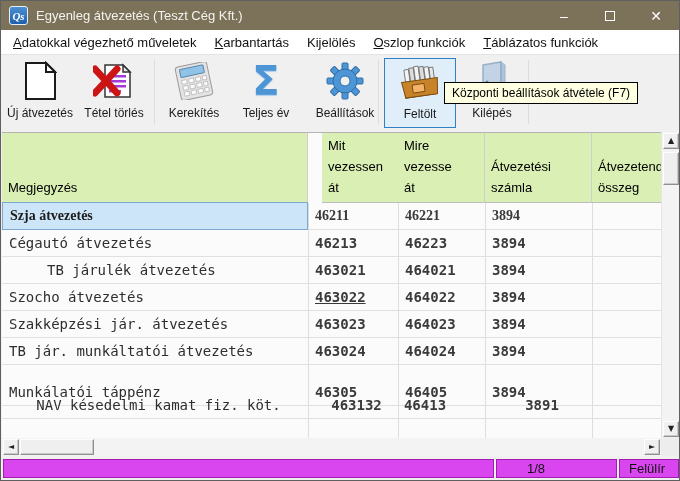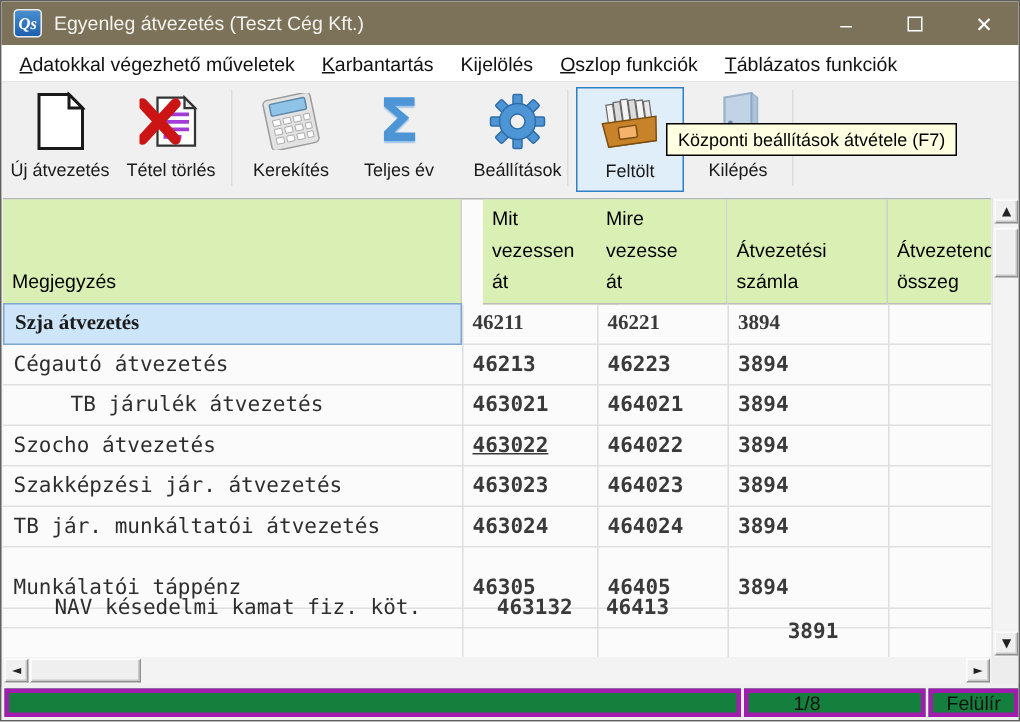--- a/index.html
+++ b/index.html
@@ -116,22 +116,22 @@
     box-shadow:inset -1px -1px 0 #c9c9c9;
   }
   .corner{ position:absolute; left:660px; top:437px; width:18px; height:18px; background:#ededed; }
 
   
   .statusbar{
     position:absolute; left:0; top:457px; width:678px; height:22px;
     background:#f0f0f0; font-size:13px; color:#111;
   }
   .sb-panel{
-    position:absolute; top:1px; height:19px; background:#15803d;
-    border:3px solid #a21caf; display:flex; align-items:center;
+    position:absolute; top:1px; height:19px; background:#d946ef;
+    border:1px solid #a21caf; display:flex; align-items:center;
   }
 </style>
 </head>
 <body>
 
 <div class="window">
 
   <div class="titlebar">
     <div class="app-icon">Qs</div>
     <div class="title-text">Egyenleg átvezetés (Teszt Cég Kft.)</div>
@@ -365,21 +365,21 @@
         <div class="cell num" style="left:306px; width:90px;">46305</div>
         <div class="cell num" style="left:396px; width:87px;">46405</div>
         <div class="cell num" style="left:483px; width:107px;">3894</div>
         <div class="cell num" style="left:590px; width:69px;"></div>
       </div>
 
       <div class="row" style="top:189px;text-align:center;">
         <div class="cell" style="left:0; width:306px;">NAV késedelmi kamat fiz. köt.</div>
         <div class="cell num" style="left:306px; width:90px;">463132</div>
         <div class="cell num" style="left:376px; width:87px;">46413</div>
-        <div class="cell num" style="left:483px; width:107px;margin-top:16px;">3891</div>
+        <div class="cell num" style="left:483px; width:107px;">3891</div>
         <div class="cell num" style="left:590px; width:69px;"></div>
       </div>
     </div>
   </div>
 
   <div class="vscroll">
     <div class="sb-btn" style="left:1px; top:1px;">▲</div>
     <div class="sb-thumb" style="left:1px; top:20px; width:16px; height:33px;"></div>
     <div class="sb-btn" style="left:1px; top:289px;">▼</div>
   </div>

